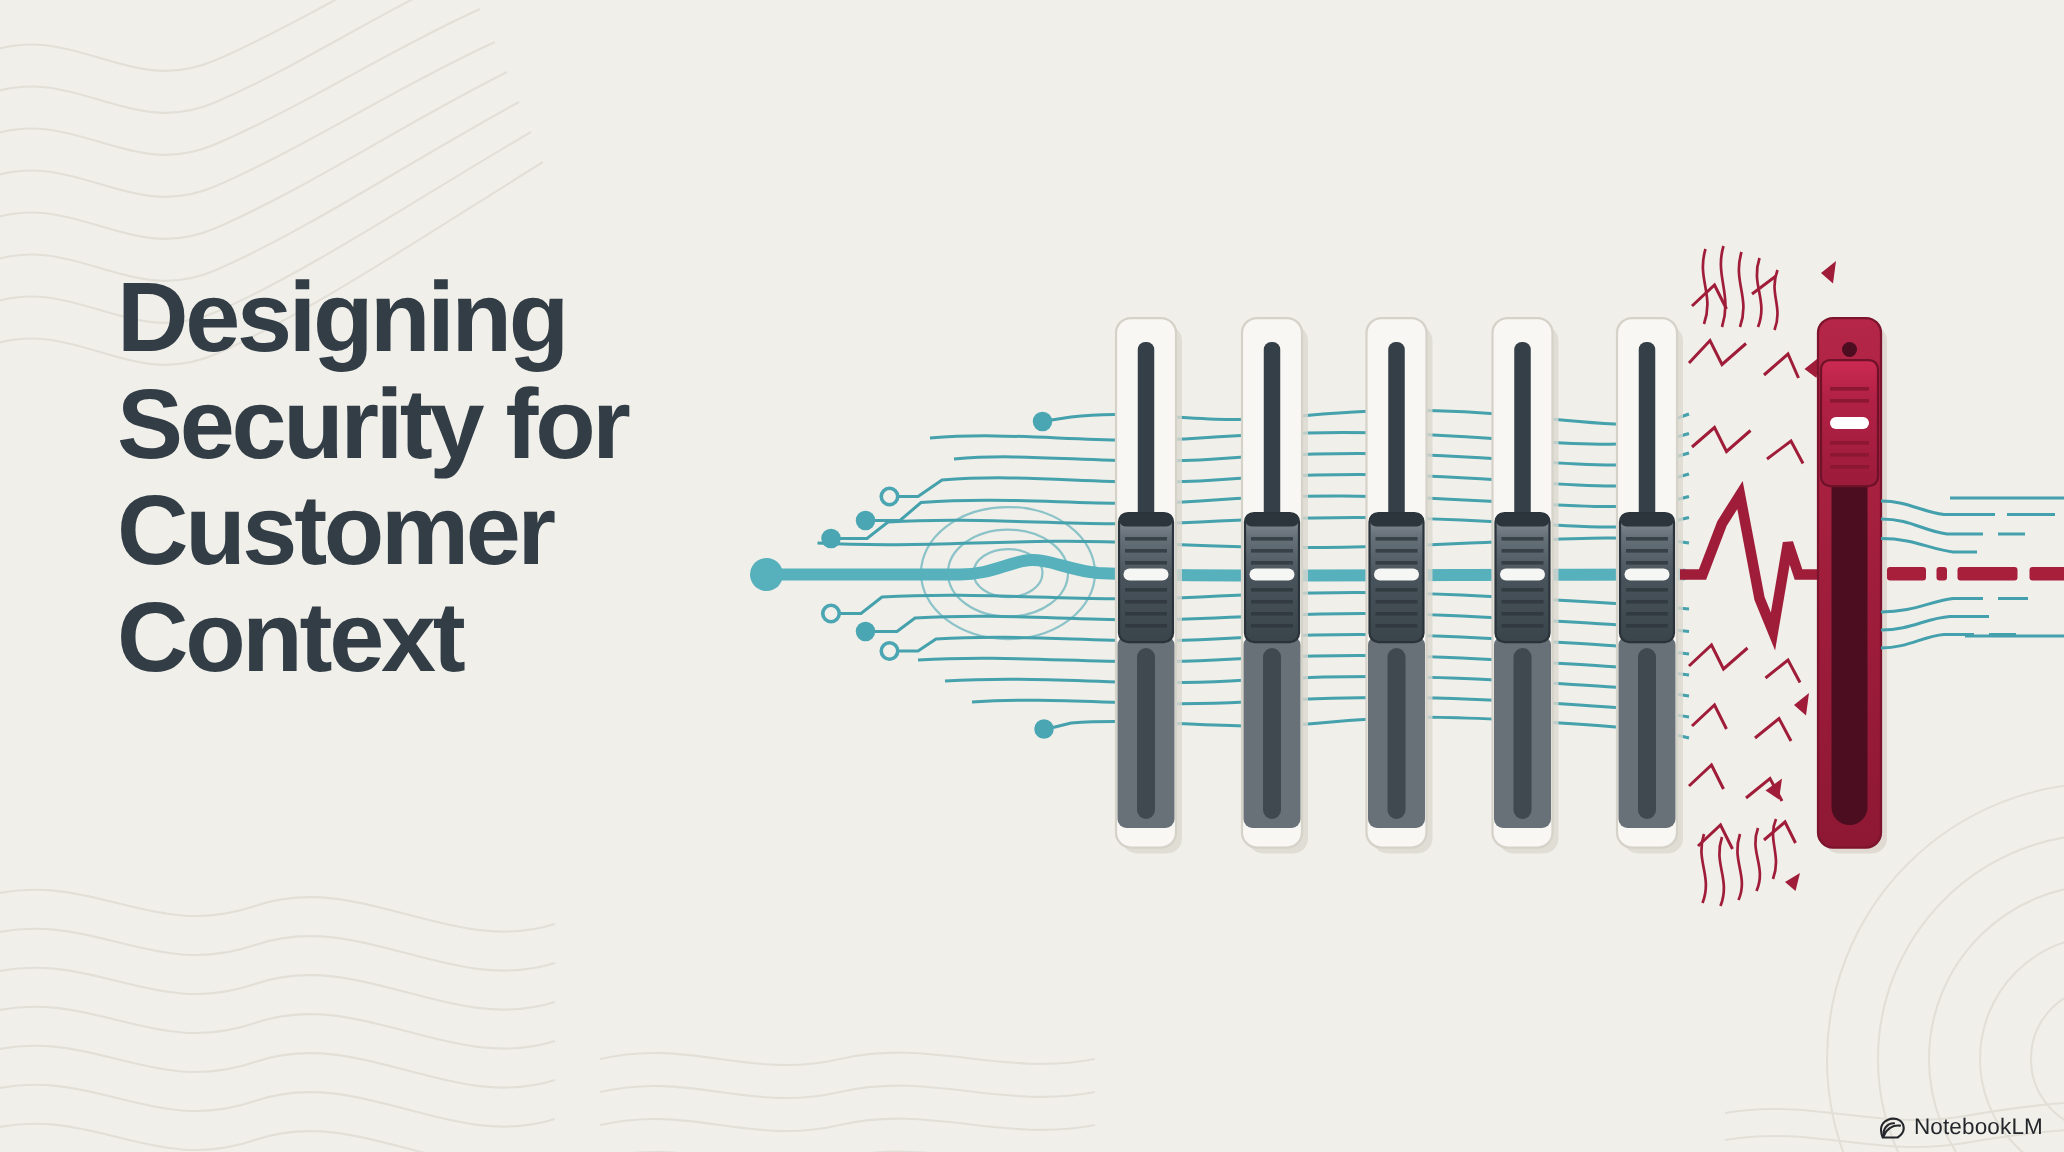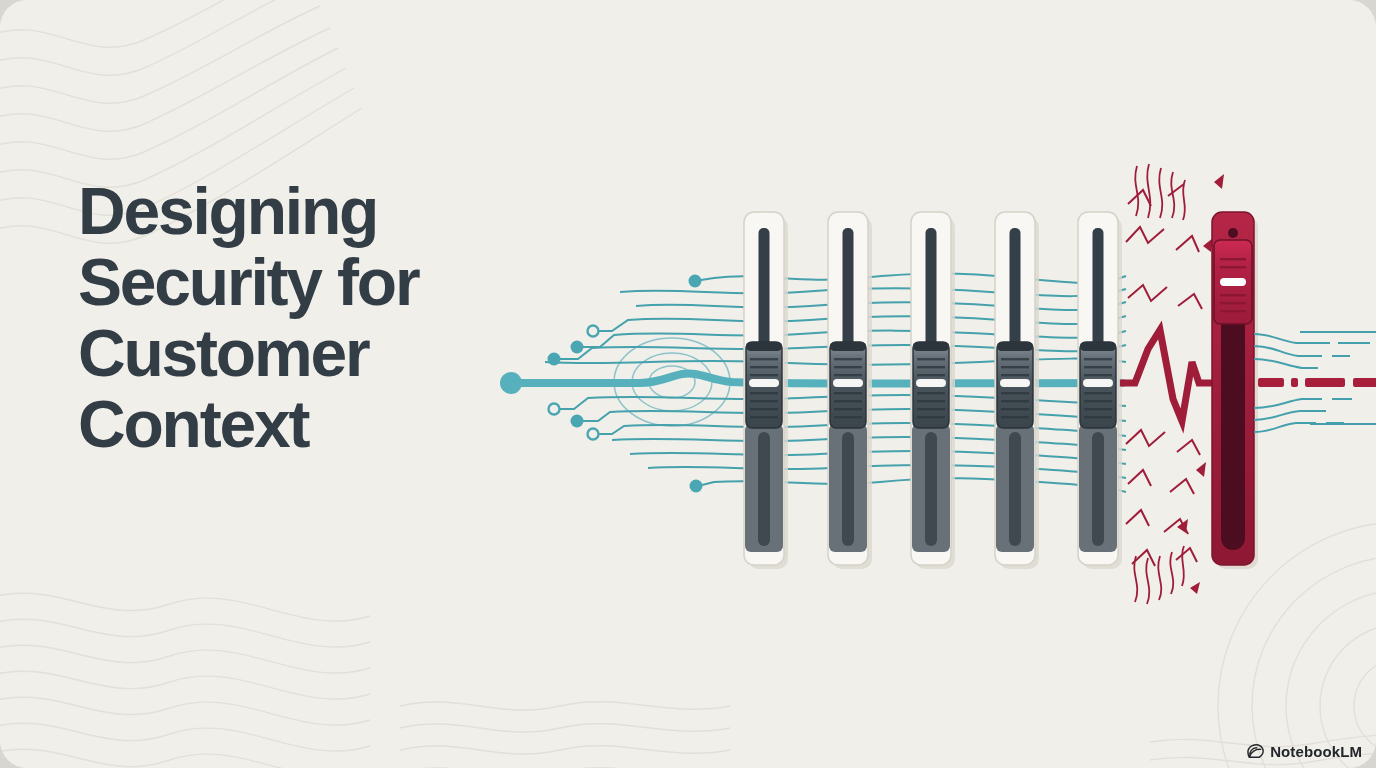--- a/index.html
+++ b/index.html
@@ -1,38 +1,37 @@
 <!DOCTYPE html>
 <html><head>
 <meta charset="utf-8">
 <style>
   html,body{margin:0;padding:0;background:#d8d6d0;}
   .canvas{
     position:relative;width:1376px;height:768px;overflow:hidden;
     background:#f0efea;
     font-family:"Liberation Sans", sans-serif;
-    border-radius:27px;
   }
   svg{display:block;}
   .bg-svg,.illu-svg{position:absolute;left:0;top:0;}
   .text-block{position:absolute;left:78px;top:176px;width:580px;z-index:3;}
   .title{
     margin:0;
     font-size:66px;font-weight:700;line-height:71px;letter-spacing:-2.2px;
     color:#323d46;white-space:pre-line;
   }
   .subtitle{
     margin:30px 0 0 0;
     font-size:36px;font-weight:400;line-height:43px;letter-spacing:-0.6px;
     color:#434e56;white-space:pre-line;
   }
   .brand{
     position:absolute;right:14px;bottom:8px;z-index:4;
-    display:flex;align-items:flex-start;gap:5px;
-    color:#23262a;font-size:15px;font-weight:700;letter-spacing:0.1px;
+    display:flex;align-items:flex-end;gap:5px;
+    color:#23262a;font-size:15px;font-weight:400;letter-spacing:0.1px;
   }
 </style>
 </head>
 <body>
 
 <div class="canvas">
 
   <svg class="bg-svg" width="1376" height="768" viewBox="0 0 1376 768">
     <g fill="none" stroke="#e1ded6" stroke-width="1.4" opacity="0.9">
 

